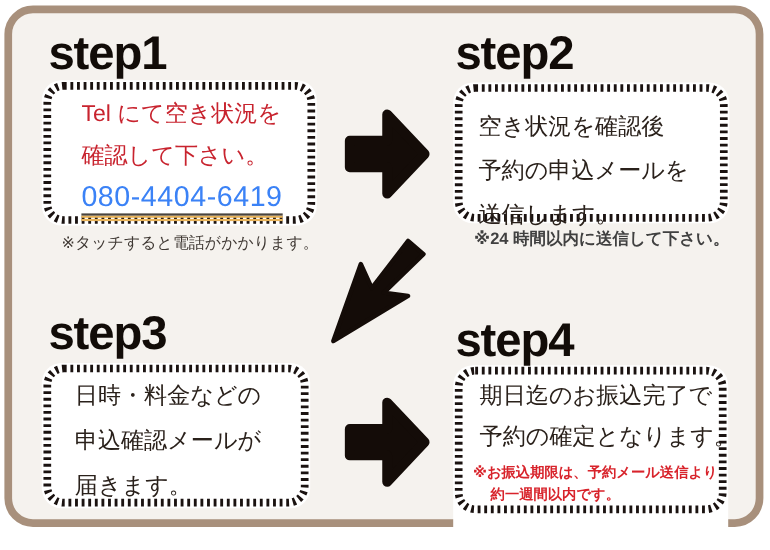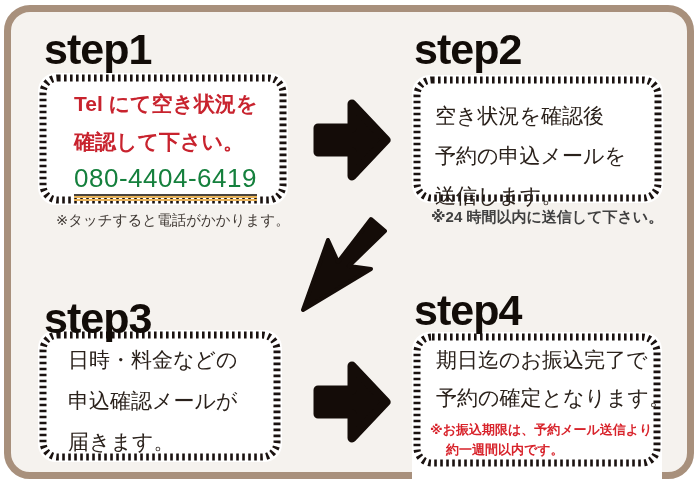--- a/index.html
+++ b/index.html
@@ -13,49 +13,49 @@
     position:absolute; left:4px; top:5px; width:690px; height:474px;
     border:7px solid #a8907c; border-radius:26px; background:#f5f2ee;
   }
 
   .step-title {
     position:absolute; font-size:43px; font-weight:800; letter-spacing:-1px;
     color:#120c08; line-height:1; z-index:3;
   }
   #title-1 { left:44px;  top:28px; }
   #title-2 { left:414px; top:28px; }
-  #title-3 { left:44px;  top:297px; }
+  #title-3 { left:44px;  top:282px; }
   #title-4 { left:414px; top:289px; }
 
   .box { position:absolute; background:#ffffff; border-radius:18px; z-index:2; }
   #box-1 { left:38px;  top:73px;  width:250px; height:132px; }
   #box-2 { left:412px; top:75px;  width:251px; height:128px; }
   #box-3 { left:38px;  top:330px; width:244px; height:132px; }
   #box-4 { left:412px; top:332px; width:250px; height:176px; }
 
   .stitch { position:absolute; left:0; top:0; }
   .stitch rect {
     fill:none; stroke:#1a1210; stroke-width:7; stroke-dasharray:2.6 3.4;
   }
 
   .content { position:relative; z-index:2; }
   #box-1 .content { padding:12px 0 0 36px; }
   #box-2 .content { padding:21px 0 0 23px; }
   #box-3 .content { padding:9px 0 0 30px; }
   #box-4 .content { padding:9px  0 0 24px; }
 
   .jline  { font-size:21px; line-height:40px; color:#2a211b; white-space:nowrap; }
-  #box-1 .jline { line-height:38px; color:#c8232e;font-weight:bold; }
+  #box-1 .jline { line-height:38px; color:#c8232e; }
   #box-3 .jline { line-height:41px; }
   #box-4 .jline { line-height:38px; }
 
   .phone-link { display:inline-block; margin-top:3px; text-decoration:none;
     border-bottom:5px double #e9b45a; line-height:1.1; }
   .phone-num  { display:inline-block; font-size:26px; letter-spacing:0.5px;
-    color:#15803d; border-bottom:2px solid #4a443e; padding-bottom:1px; }
+    color:#3b82f6; border-bottom:2px solid #4a443e; padding-bottom:1px; }
 
   .note-dark {
     position:absolute; left:56px; top:211px; font-size:14.5px;
     color:#3f3833; z-index:3; white-space:nowrap;
   }
   .note-red-outside {
     position:absolute; left:431px; top:208px; font-size:15px; font-weight:700;
     color:#404040; z-index:3; white-space:nowrap;
   }
   .note-red-inside {

